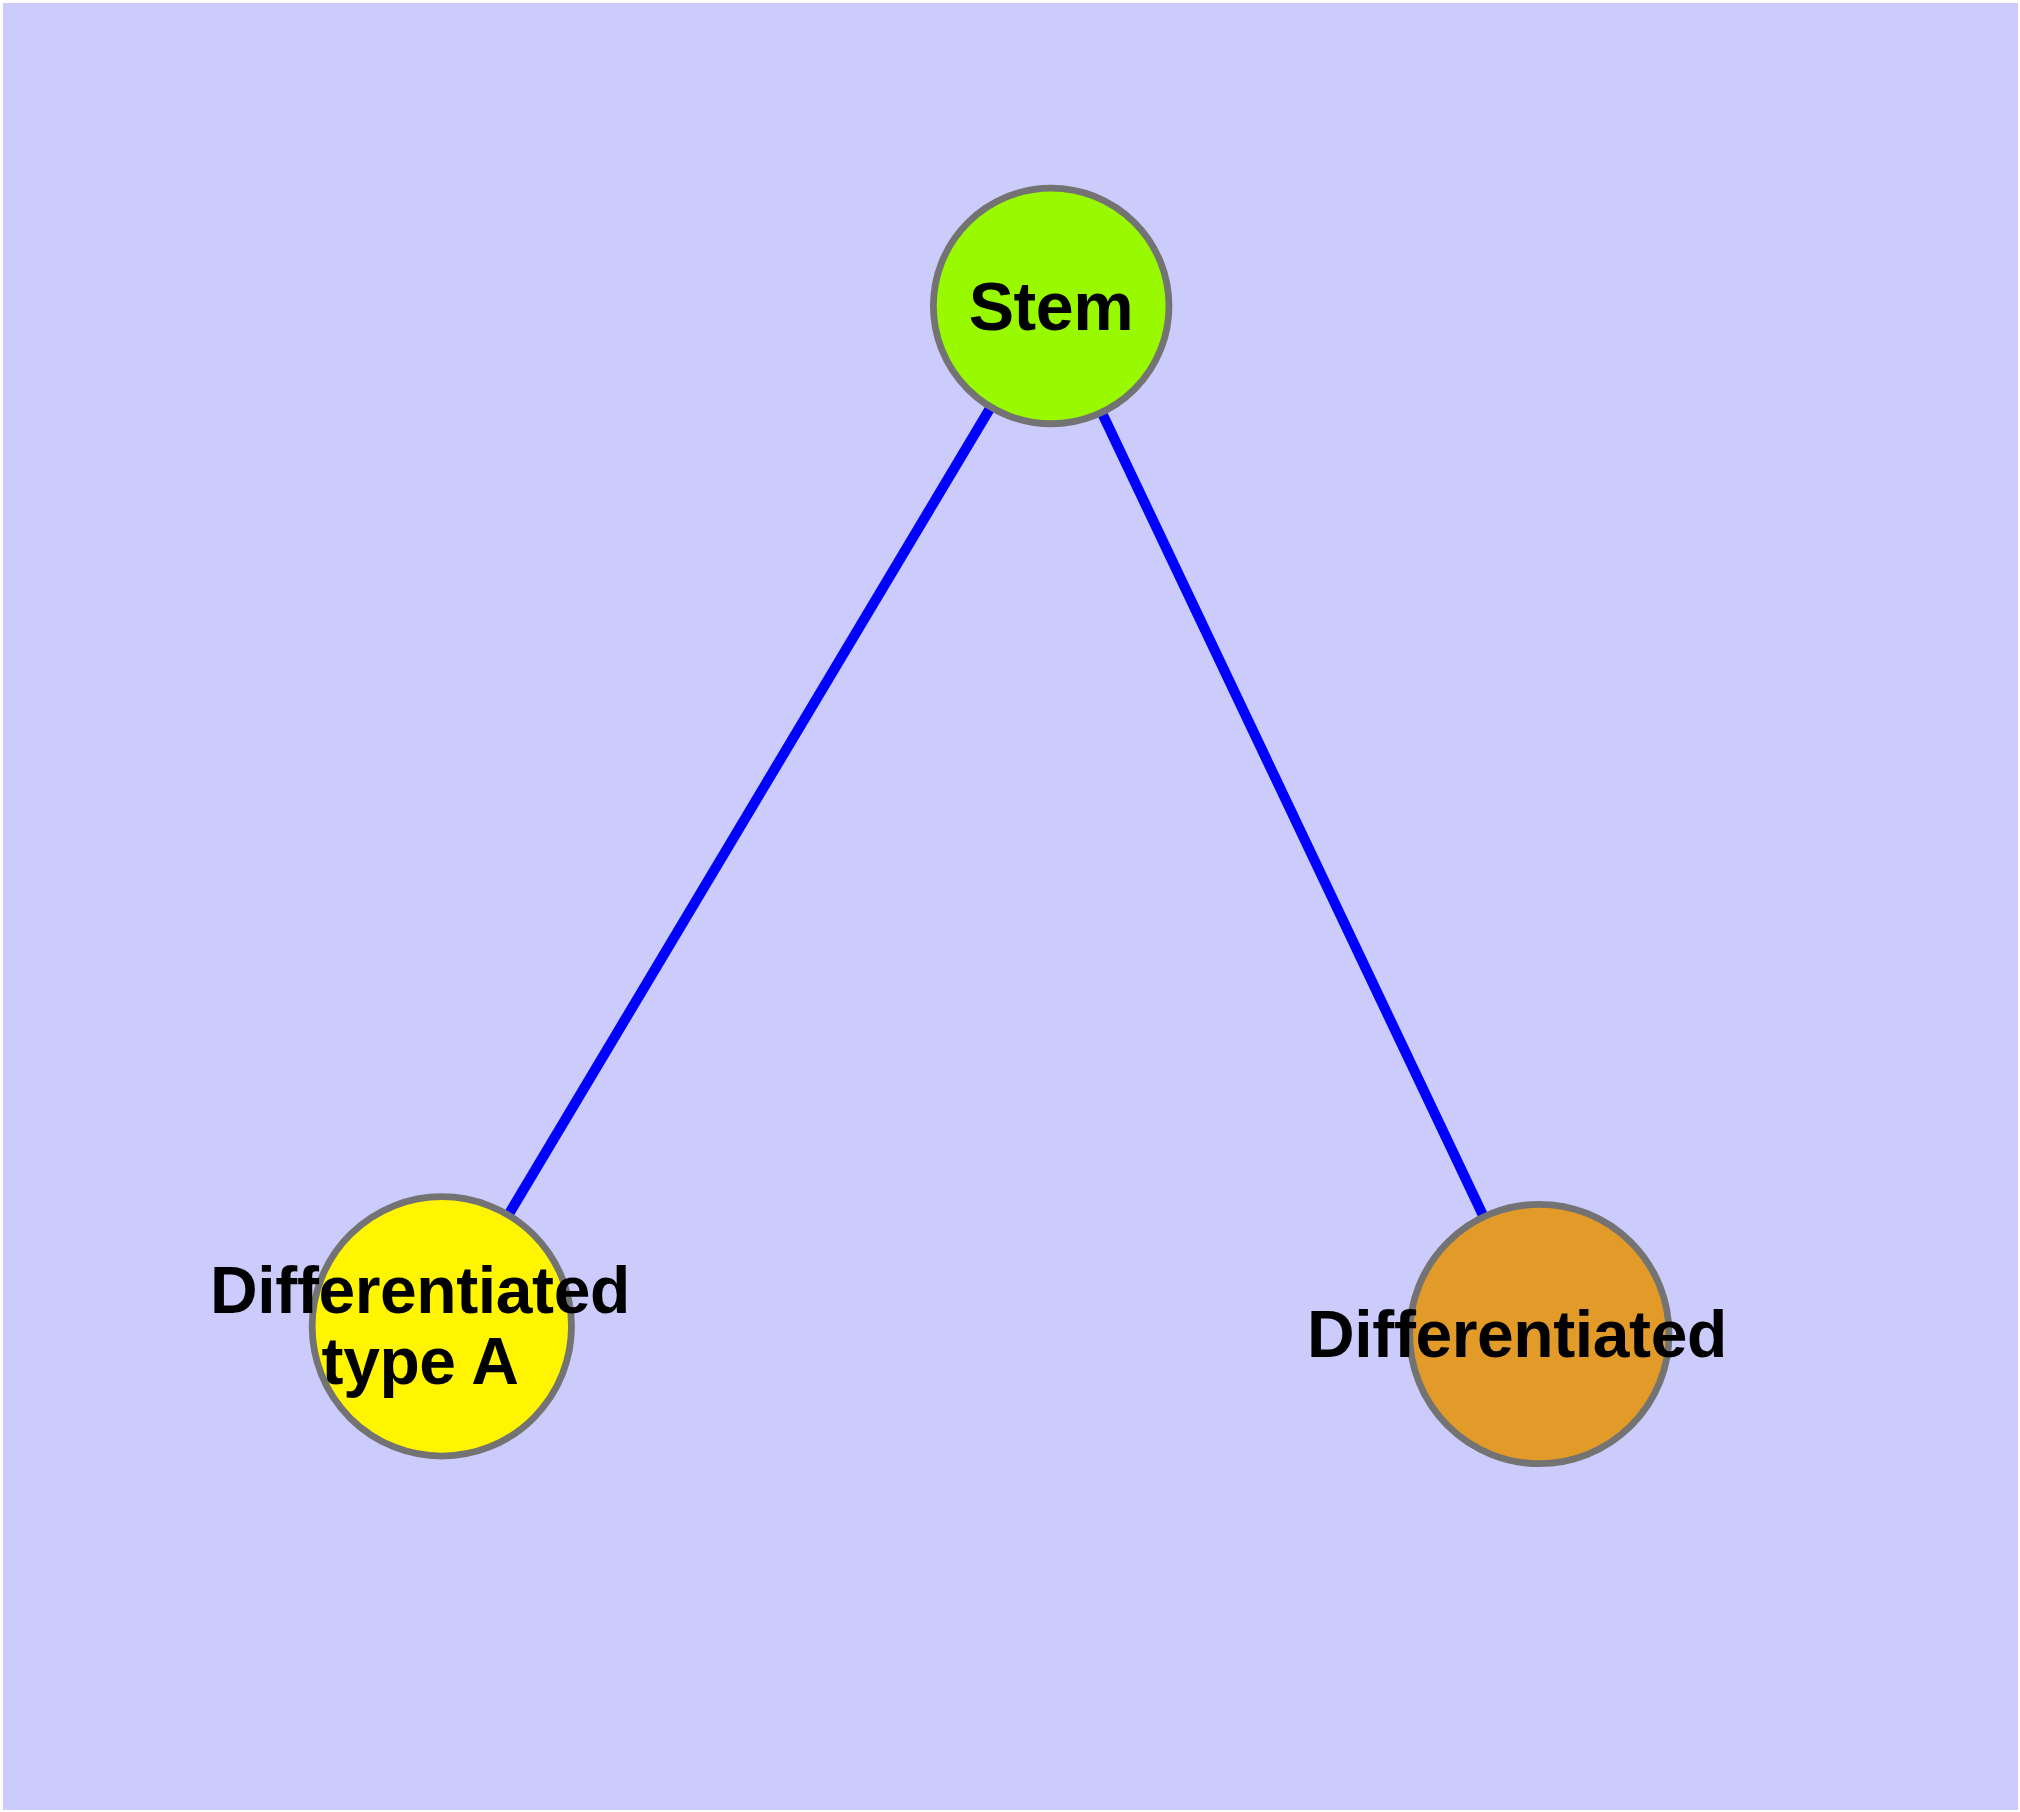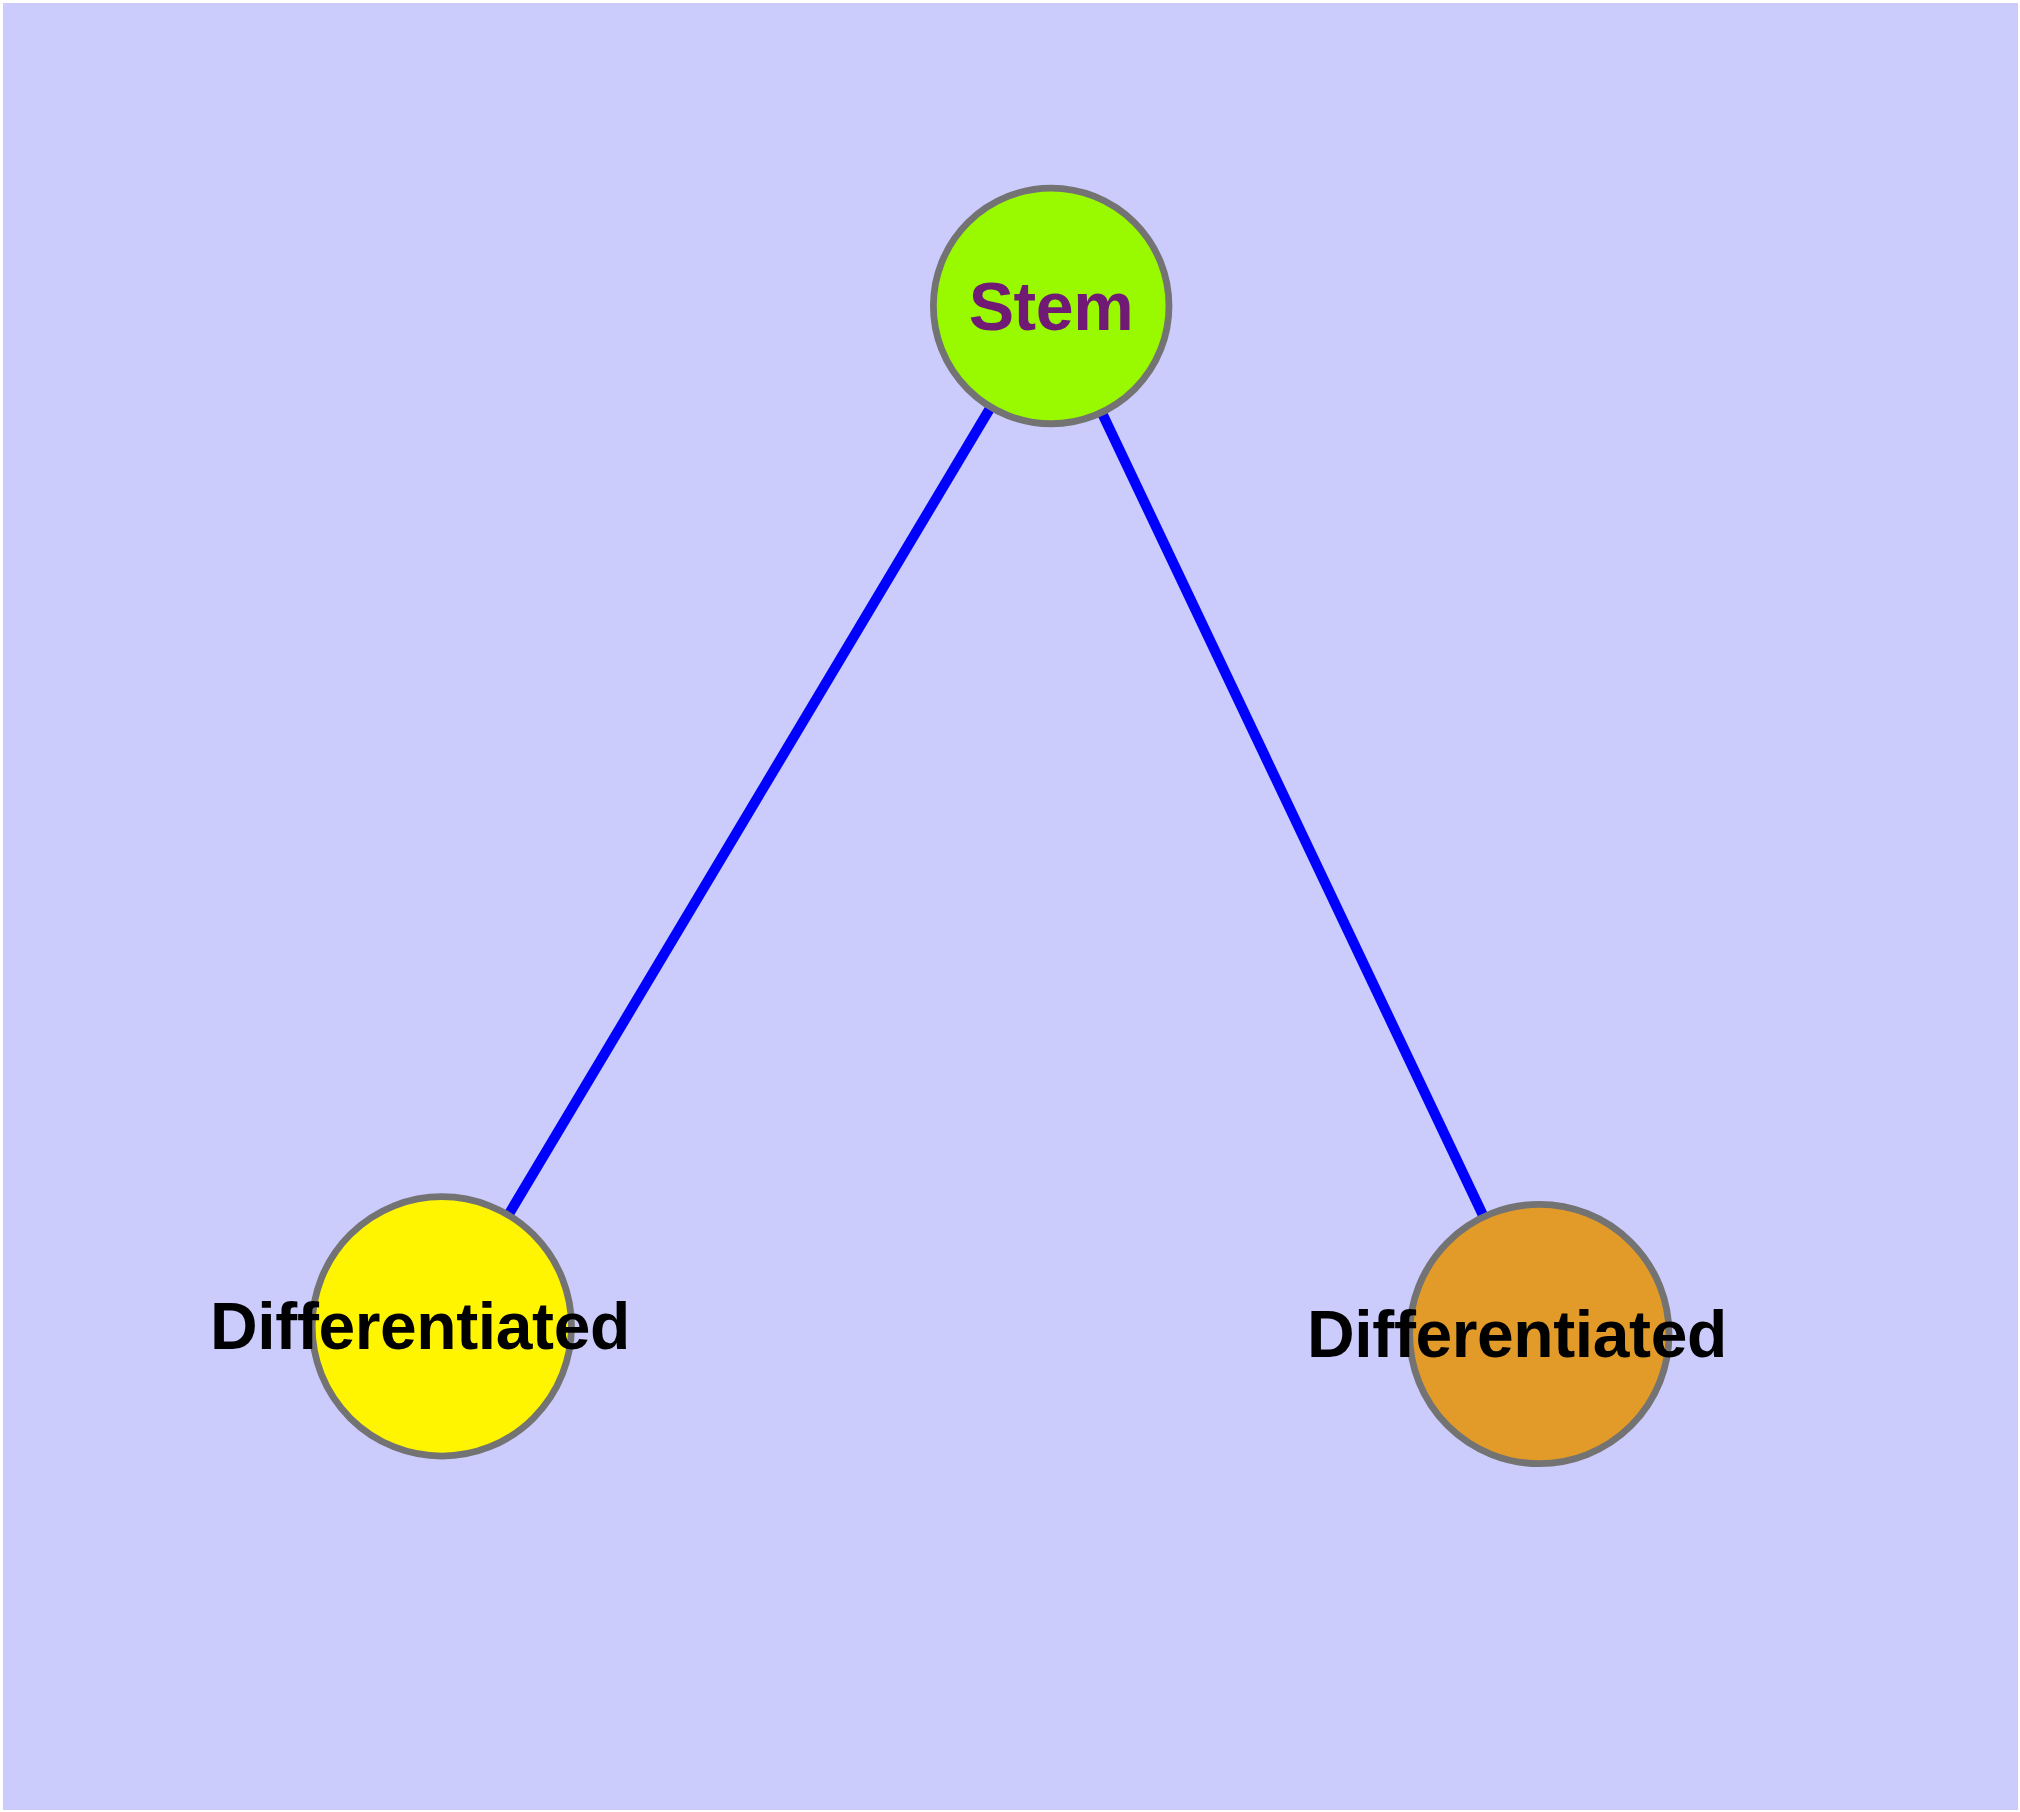--- a/index.html
+++ b/index.html
@@ -69,18 +69,18 @@
         <line x1="1240" y1="361" x2="1816" y2="1574" class="edge-line" stroke="#0000ff" stroke-width="12"></line>
       </g>
     <g id="nodes-layer">
         <circle cx="1240" cy="361" r="139" class="node-circle" fill="#99fa00" stroke="#737373" stroke-width="8"></circle>
         <circle cx="521" cy="1565" r="153" class="node-circle" fill="#fff500" stroke="#737373" stroke-width="8"></circle>
         <circle cx="1816" cy="1574" r="153" class="node-circle" fill="#e29b28" stroke="#737373" stroke-width="8"></circle>
       </g>
   </svg>
 
   <div id="labels-layer">
-      <div class="node-label root-label" style="left: 1051px; top: 306px; color: #701a75;"><div>Stem</div></div>
-      <div class="node-label" style="left: 420px; top: 1326px; color: rgb(0, 0, 0);"><div>Differentiated</div></div>
+      <div class="node-label root-label" style="left: 1051px; top: 306px; color: #000000;"><div>Stem</div></div>
+      <div class="node-label" style="left: 420px; top: 1326px; color: rgb(0, 0, 0);"><div>Differentiated</div><div>type A</div></div>
       <div class="node-label" style="left: 1517px; top: 1334px; color: rgb(0, 0, 0);"><div>Differentiated</div></div>
     </div>
 </div>
 
 
 </body></html>

